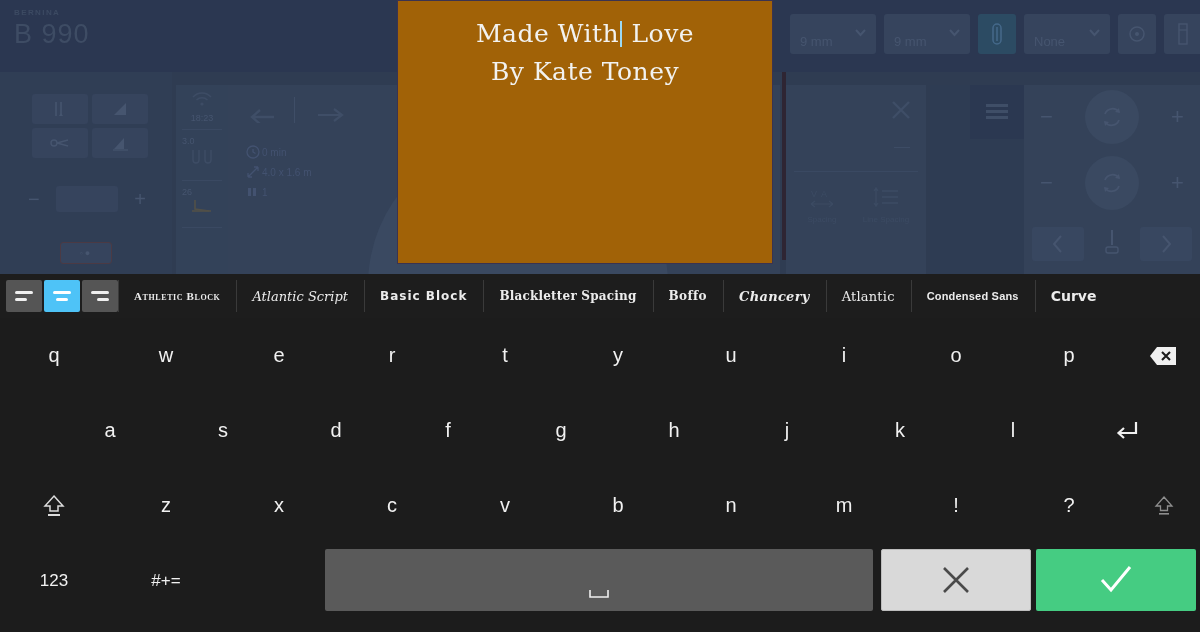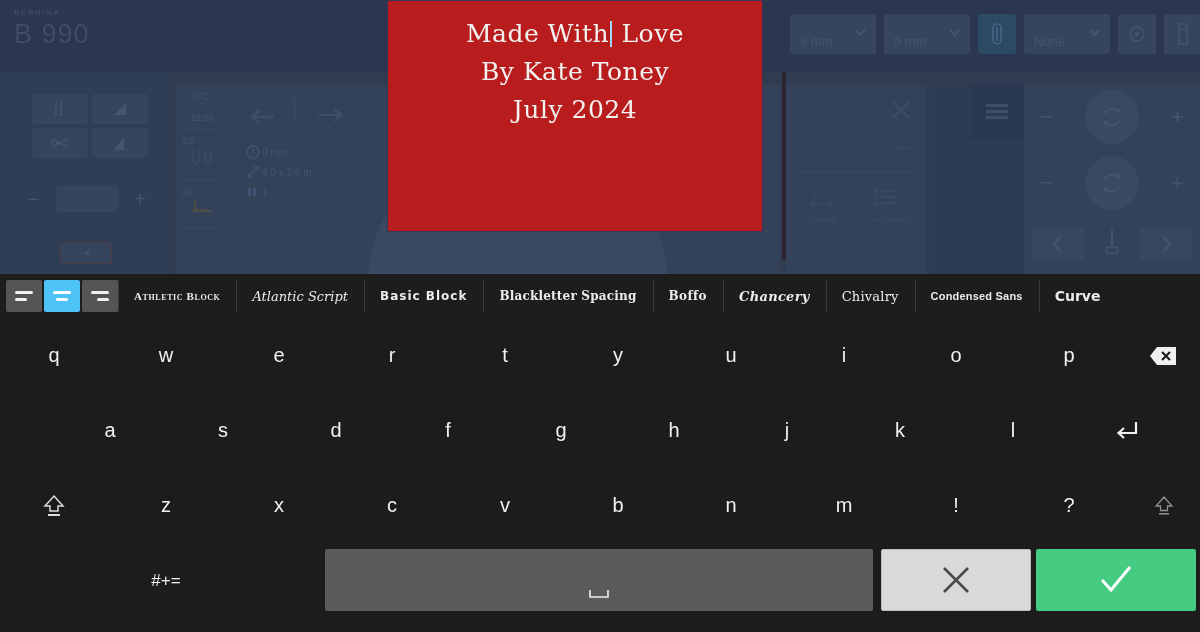--- a/index.html
+++ b/index.html
@@ -161,22 +161,22 @@
     display: flex; align-items: center; justify-content: center; color: #46556f;
   }
   .nav-center { color: #46556f; }
   .bg-edge-r {
     position: absolute; left: 782px; top: 72px; width: 4px; height: 188px;
     background: #2e2533;
   }
 
   
   .preview {
-    position: absolute; left: 387px; top: 0; width: 376px; height: 232px;
-    background: #b91c1c;
+    position: absolute; left: 397px; top: 0; width: 376px; height: 264px;
+    background: #a16207;
     border: 1px solid #3b3350;
     z-index: 30;
     padding-top: 14px;
     text-align: center;
   }
   .preview-line {
     font-family: "DejaVu Serif", serif;
     font-size: 25px;
     color: #f2f2f0;
     letter-spacing: .5px;
@@ -515,21 +515,20 @@
               <path d="M4 2 L11 10 L4 18" stroke="#46556f" stroke-width="2" fill="none"></path>
             </svg>
         </span>
       </div>
     </div>
   </div>
 
   <div class="preview">
     <div class="preview-line"><span>Made With</span><span class="caret"></span><span> Love</span></div>
     <div class="preview-line">By Kate Toney</div>
-    <div class="preview-line">July 2024</div>
   </div>
 
   <div class="fontbar">
     <div class="align-group">
       <div class="align-btn">
         <svg width="22" height="16" viewBox="0 0 22 16">
             <rect x="2" y="3" width="18" height="3" rx="1.5" fill="#f0f0f0"></rect>
             <rect x="2" y="10" width="12" height="3" rx="1.5" fill="#f0f0f0"></rect>
           </svg>
       </div>
@@ -547,21 +546,21 @@
       </div>
     </div>
 
     <div class="fonttabs">
       <div class="ftab f-athletic">Athletic Block</div>
       <div class="ftab f-atlantic">Atlantic Script</div>
       <div class="ftab f-basic">Basic Block</div>
       <div class="ftab f-black">Blackletter Spacing</div>
       <div class="ftab f-boffo">Boffo</div>
       <div class="ftab f-chancery">Chancery</div>
-      <div class="ftab f-chivalry">Chivalry</div>
+      <div class="ftab f-chivalry">Atlantic</div>
       <div class="ftab f-condensed">Condensed Sans</div>
       <div class="ftab f-curve">Curve</div>
     </div>
   </div>
 
   <div class="keyboard">
 
     <div class="krow">
       <div class="key" style="left:28px;  width:52px;">q</div>
       <div class="key" style="left:140px; width:52px;">w</div>
@@ -617,20 +616,21 @@
       <div class="key" style="left:1043px;width:52px;">?</div>
       <div class="key" style="left:1138px;width:52px;">
         <svg width="20" height="22" viewBox="0 0 20 22">
           <path d="M10 2 L18 11 L13.5 11 L13.5 15.5 L6.5 15.5 L6.5 11 L2 11 Z" stroke="#8e8e8e" stroke-width="1.3" fill="none"></path>
           <rect x="5" y="18" width="10" height="1.6" fill="#8e8e8e"></rect>
         </svg>
       </div>
     </div>
 
     <div class="krow">
+      <div class="key small" style="left:28px;  width:52px;">123</div>
       <div class="key small" style="left:140px; width:52px;">#+=</div>
 
       <div class="spacebar">
         <svg width="22" height="10" viewBox="0 0 22 10">
           <path d="M2 1 L2 8 L20 8 L20 1" stroke="#efefef" stroke-width="1.6" fill="none"></path>
         </svg>
       </div>
 
       <div class="cancel-key">
         <svg width="34" height="34" viewBox="0 0 34 34">

